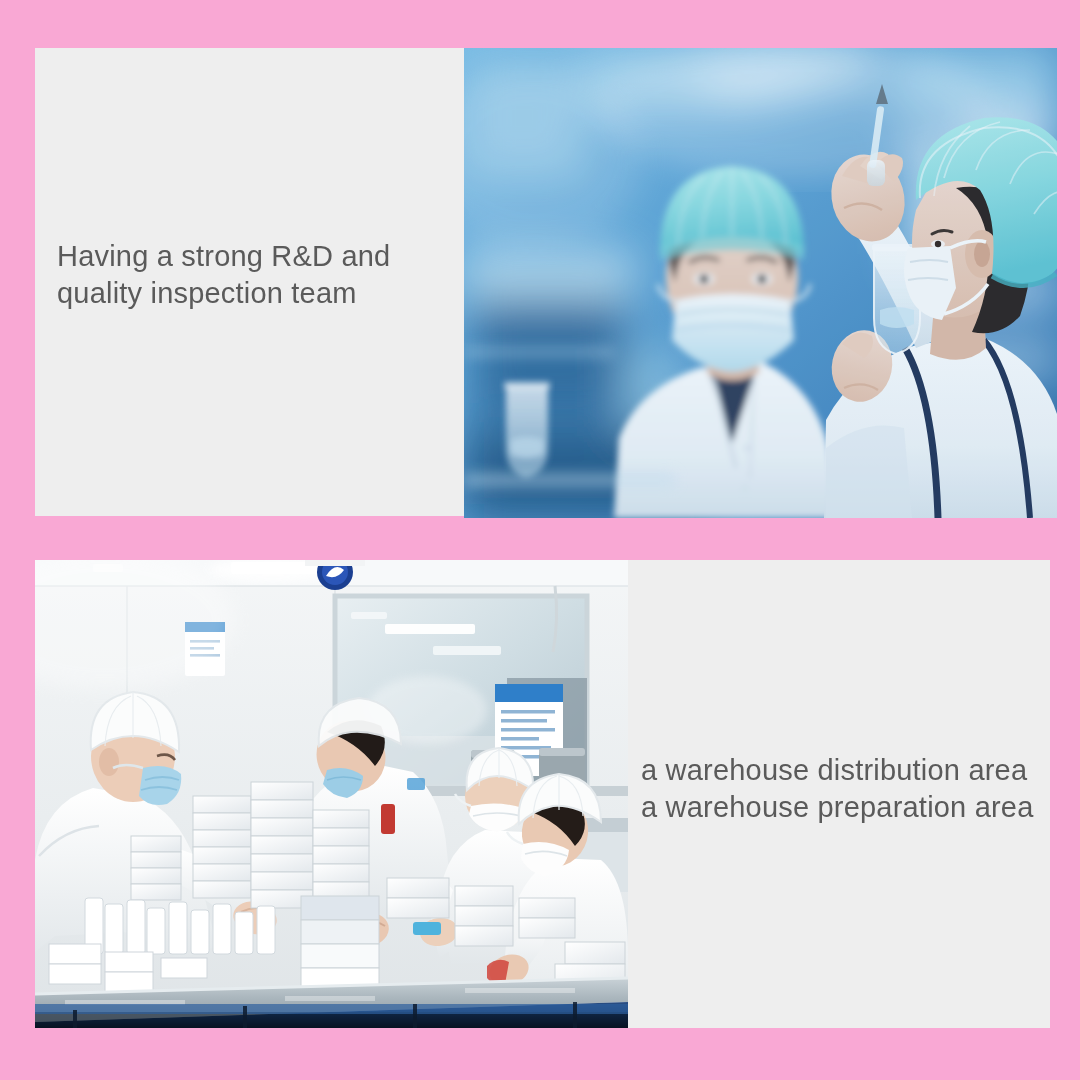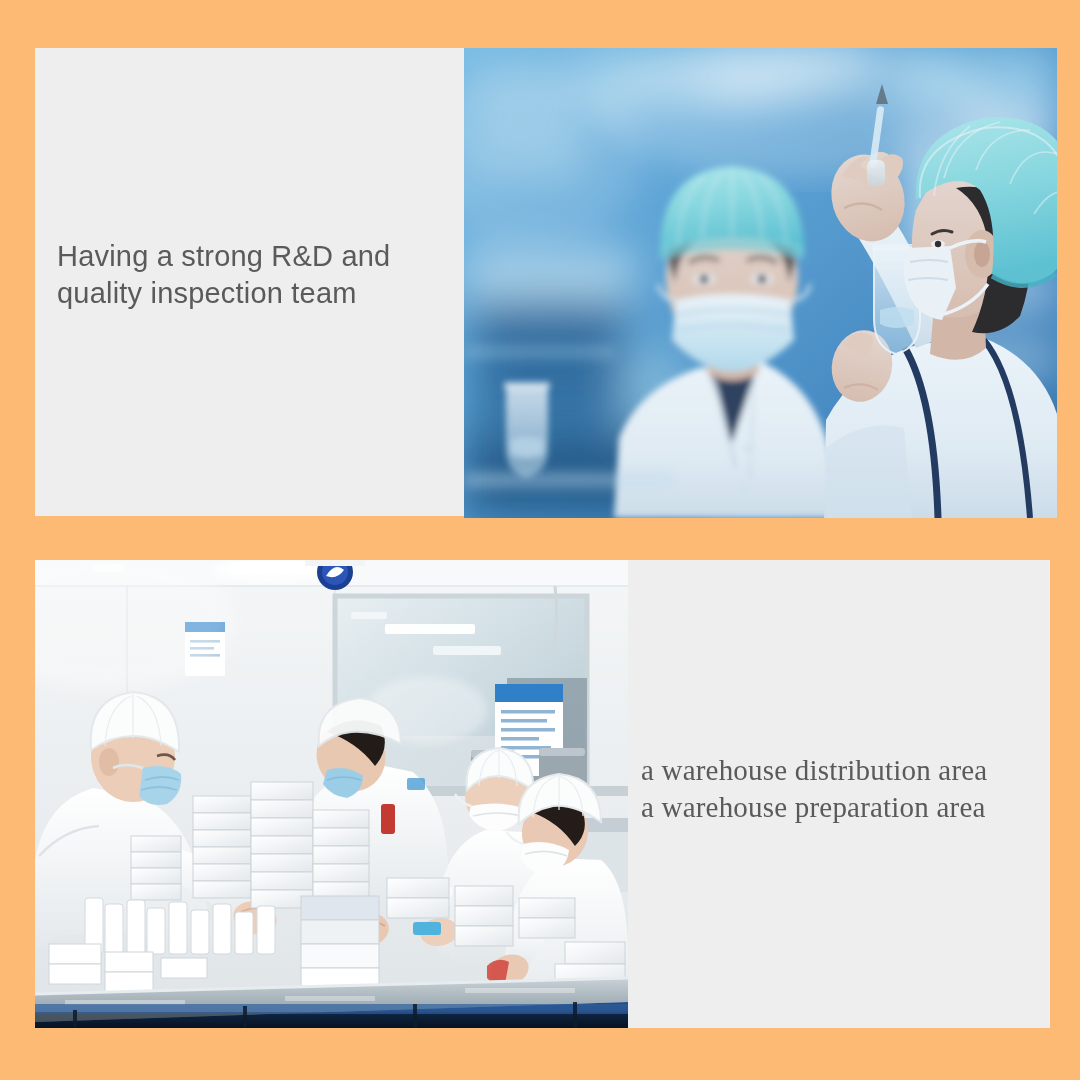--- a/index.html
+++ b/index.html
@@ -13,21 +13,21 @@
     position: relative;
     font-family: "Liberation Sans", sans-serif;
     overflow: hidden;
   }
 
   .page {
     position: absolute;
     left: 0; top: 0;
     width: 1080px;
     height: 1080px;
-    background: #fdba74;
+    background: #f9a8d4;
   }
 
   
   .section-top {
     position: absolute;
     left: 35px;
     top: 48px;
     width: 1022px;
     height: 470px;
   }
@@ -79,21 +79,20 @@
     position: absolute;
     left: 606px;
     top: 192px;
     width: 410px;
     color: #5a5a5a;
     font-size: 29px;
     line-height: 1.28;
     font-weight: 300;
     letter-spacing: 0.2px;
     white-space: pre-line;
-    font-family: Liberation Serif, serif;
   }
   .photo-bottom {
     position: absolute;
     left: 0;
     top: 0;
     width: 593px;
     height: 468px;
     overflow: hidden;
   }
 

